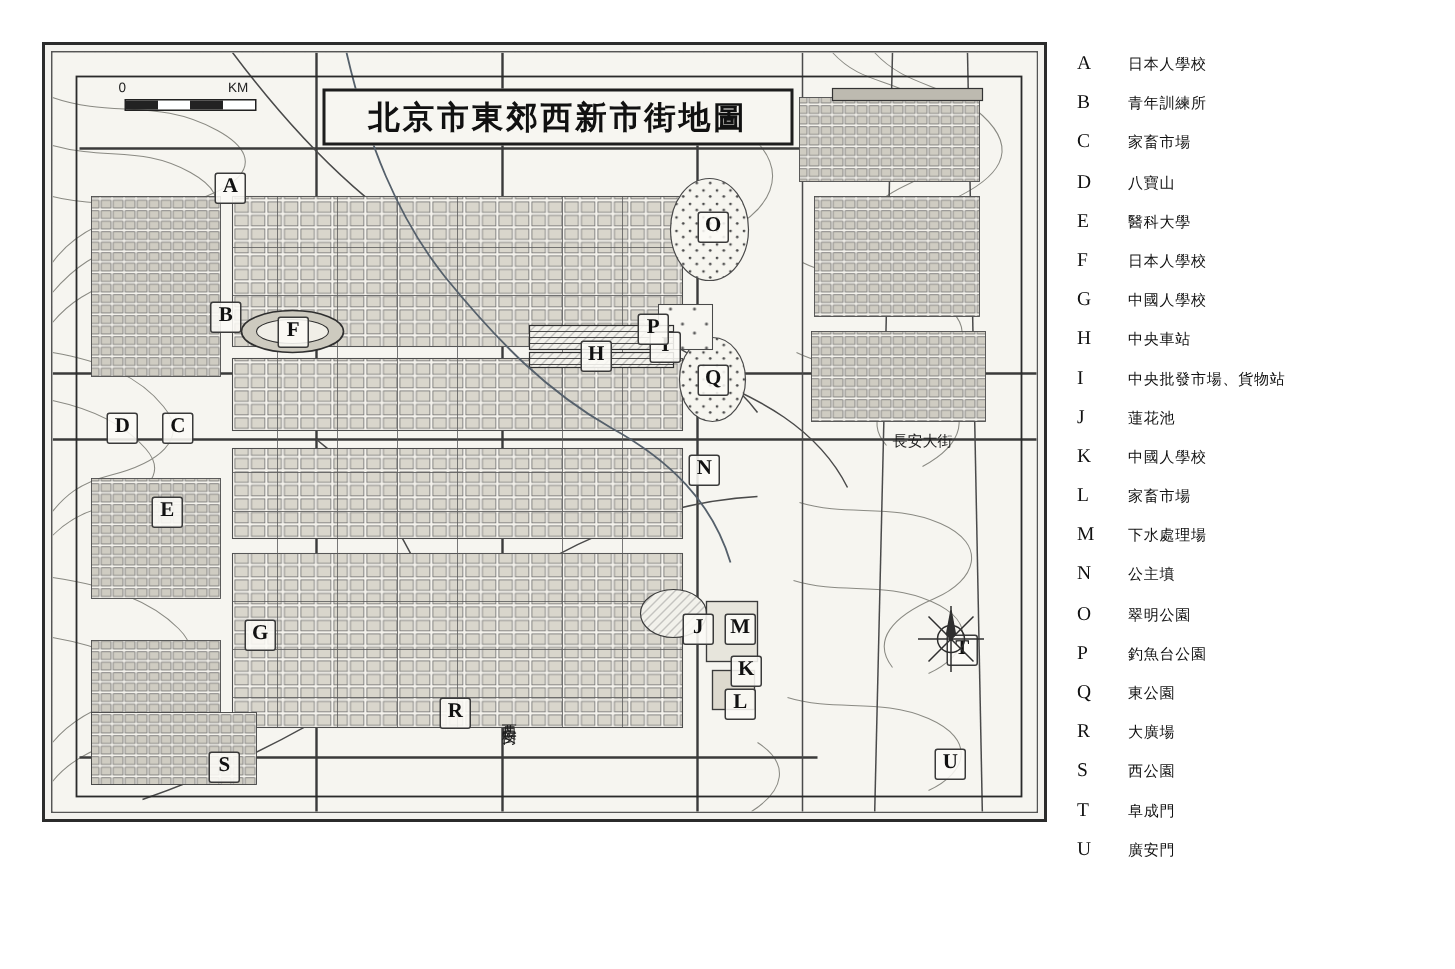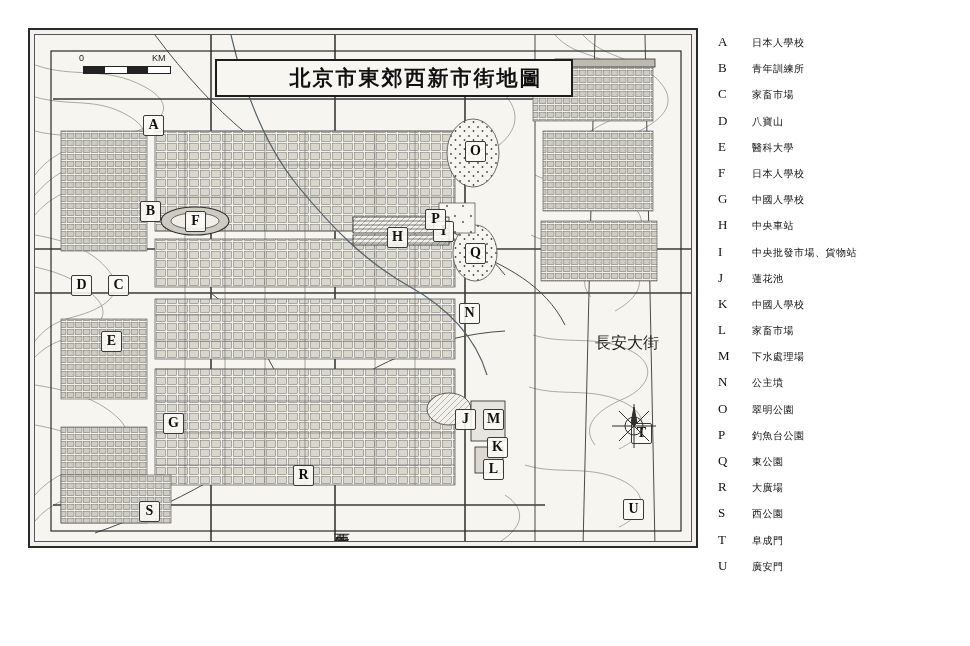--- a/index.html
+++ b/index.html
@@ -61,21 +61,20 @@
     border: 2px solid #1d1d1d;
     background: #f7f6f1;
     display: flex;
     align-items: center;
     justify-content: center;
     letter-spacing: 2px;
     font-family: "DejaVu Serif", serif;
     font-weight: bold;
     font-size: 21px;
     color: #111;
-    padding-left: 44px;
   }
 
   
   .scalebar {
     position: absolute;
     left: 42px;
     top: 18px;
     width: 110px;
     height: 28px;
     color: #222;
@@ -104,24 +103,23 @@
     width: 19px; height: 19px;
     line-height: 17px;
     text-align: center;
     border-radius: 2px;
   }
 
   
   .street-label {
     position: absolute;
     font-family: Liberation Serif, serif;
-    font-size: 16px;
+    font-size: 10px;
     color: #1c1c1c;
     white-space: nowrap;
-    margin-top: 46px;
   }
   .street-label.vertical {
     writing-mode: vertical-rl;
     text-orientation: upright;
     letter-spacing: 1px;
   }
 
   
   .compass {
     position: absolute;

